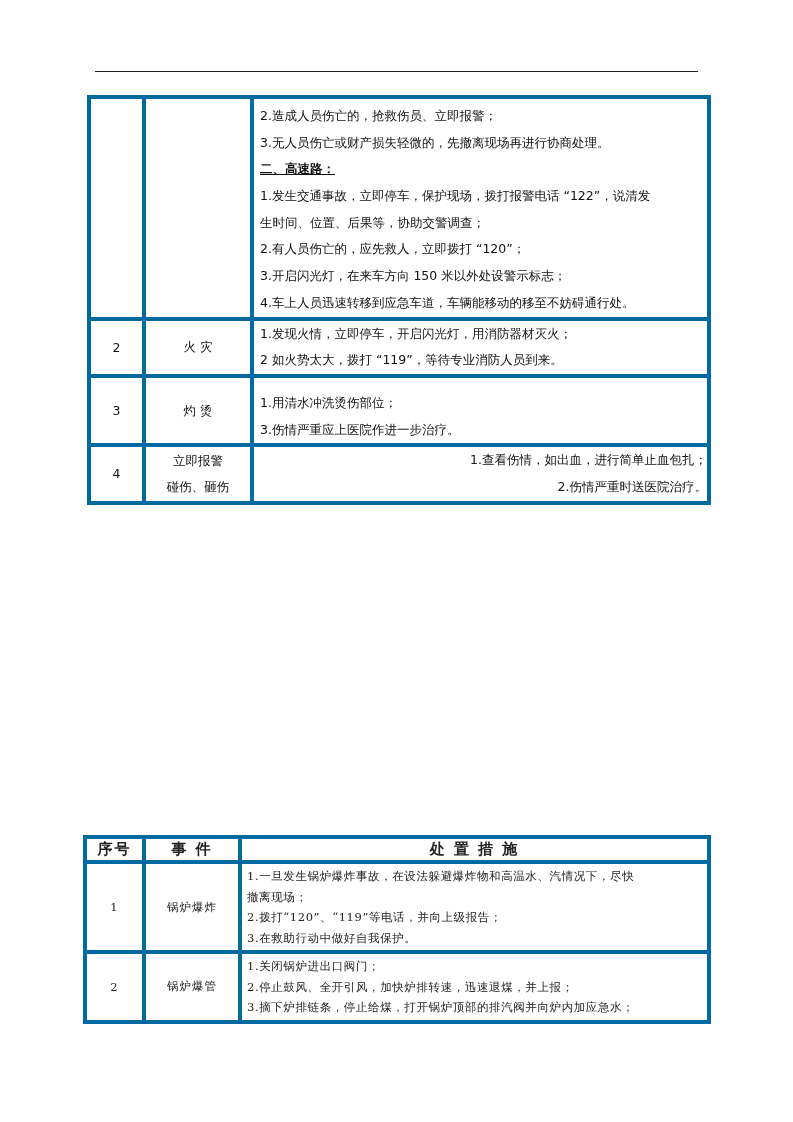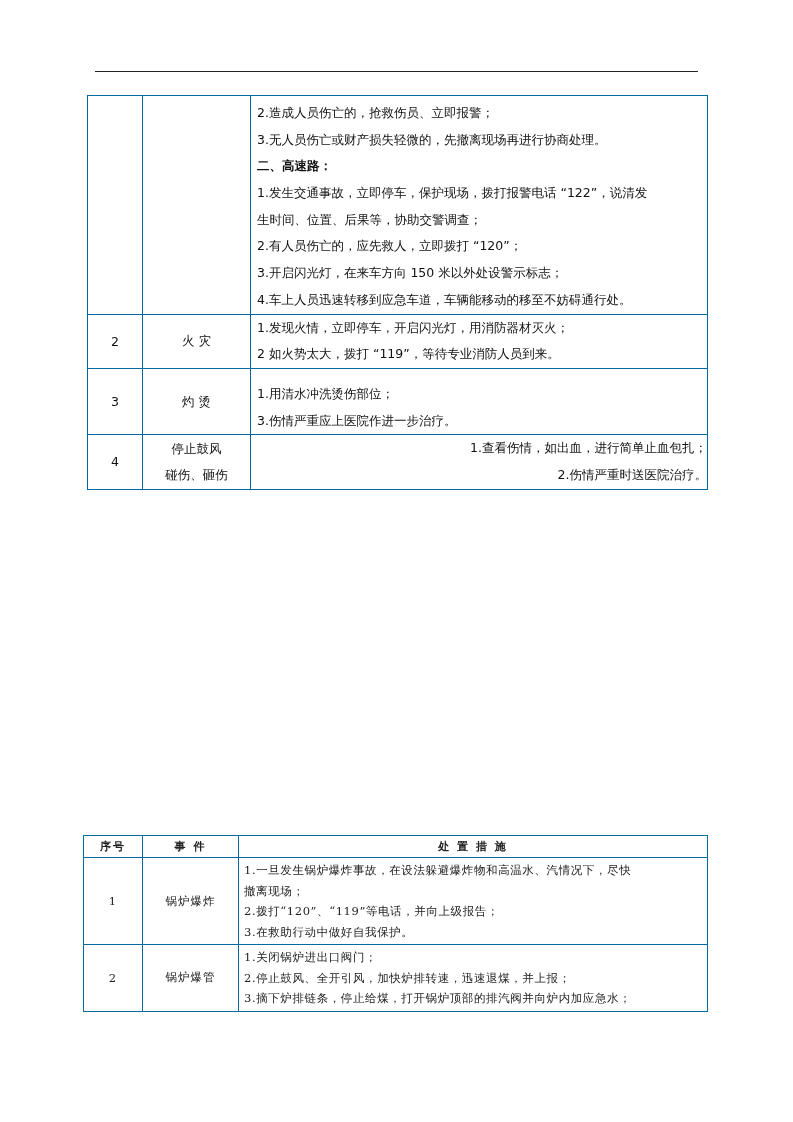--- a/index.html
+++ b/index.html
@@ -1,35 +1,35 @@
 <!DOCTYPE html>
 <html><head>
 <meta charset="utf-8">
 <style>
   html, body { margin: 0; padding: 0; background: #ffffff; }
   body { width: 793px; height: 1122px; position: relative; overflow: hidden; color: #111; }
   .page { position: absolute; left: 0; top: 0; width: 793px; height: 1122px; }
   .header-rule { position: absolute; left: 95px; top: 71px; width: 603px; height: 0; border-top: 1px solid #222; }
 
   table { border-collapse: collapse; position: absolute; table-layout: fixed; }
-  td, th { border: 1px solid #0369a1; padding: 0; vertical-align: middle; }
+  td, th { border: 4px solid #0369a1; padding: 0; vertical-align: middle; }
 
   #t1 { left: 87px; top: 95px; width: 620px; font-family: "DejaVu Sans", sans-serif; font-size: 12.5px; }
   #t1 col.c1 { width: 55px; } #t1 col.c2 { width: 108px; } #t1 col.c3 { width: 457px; }
   #t1 td.num, #t1 td.evt { text-align: center; }
   #t1 td.meas { padding: 4px 0 0 6px; }
   #t1 .line { height: 26.7px; line-height: 26.7px; white-space: nowrap; }
-  #t1 .line.bold { font-weight: bold; }
+  #t1 .line.bold { font-weight: bold; text-decoration: underline; }
   #t1 .evt .line { height: 26px; line-height: 26px; }
 
   .title { position: absolute; left: 0; width: 793px; top: 788px; text-align: center; font-family: "DejaVu Sans", sans-serif; font-size: 18px; font-weight: bold; letter-spacing: 0.5px; }
 
   #t2 { left: 83px; top: 835px; width: 624px; font-family: "DejaVu Serif", serif; font-size: 11.5px; color: #222; }
   #t2 col.c1 { width: 59px; } #t2 col.c2 { width: 96px; } #t2 col.c3 { width: 469px; }
-  #t2 th { height: 21px; font-weight: bold; font-size: 11px; text-align: center; letter-spacing: 2px; }
+  #t2 th { height: 21px; font-weight: bold; font-size: 15px; text-align: center; letter-spacing: 2px; }
   #t2 td.num, #t2 td.evt { text-align: center; letter-spacing: 1px; }
   #t2 td.meas { padding: 2px 8px 2px 5px; }
   #t2 .line { height: 20.5px; line-height: 20.5px; white-space: nowrap; letter-spacing: 0.6px; }
 </style>
 </head>
 <body>
 
 <div class="page">
   <div class="header-rule"></div>
 
@@ -70,21 +70,21 @@
           <div class="line">灼 烫</div>
         </td>
         <td class="meas" style="padding-top:12px;">
           <div class="line">1.用清水冲洗烫伤部位；</div>
           <div class="line">3.伤情严重应上医院作进一步治疗。</div>
         </td>
       </tr>
       <tr style="height:54px;">
         <td class="num">4</td>
         <td class="evt">
-          <div class="line">停止鼓风</div>
+          <div class="line">立即报警</div>
           <div class="line">碰伤、砸伤</div>
         </td>
         <td class="meas" style="padding-top:0;text-align:right;">
           <div class="line">1.查看伤情，如出血，进行简单止血包扎；</div>
           <div class="line">2.伤情严重时送医院治疗。</div>
         </td>
       </tr>
     </tbody>
   </table>
 

